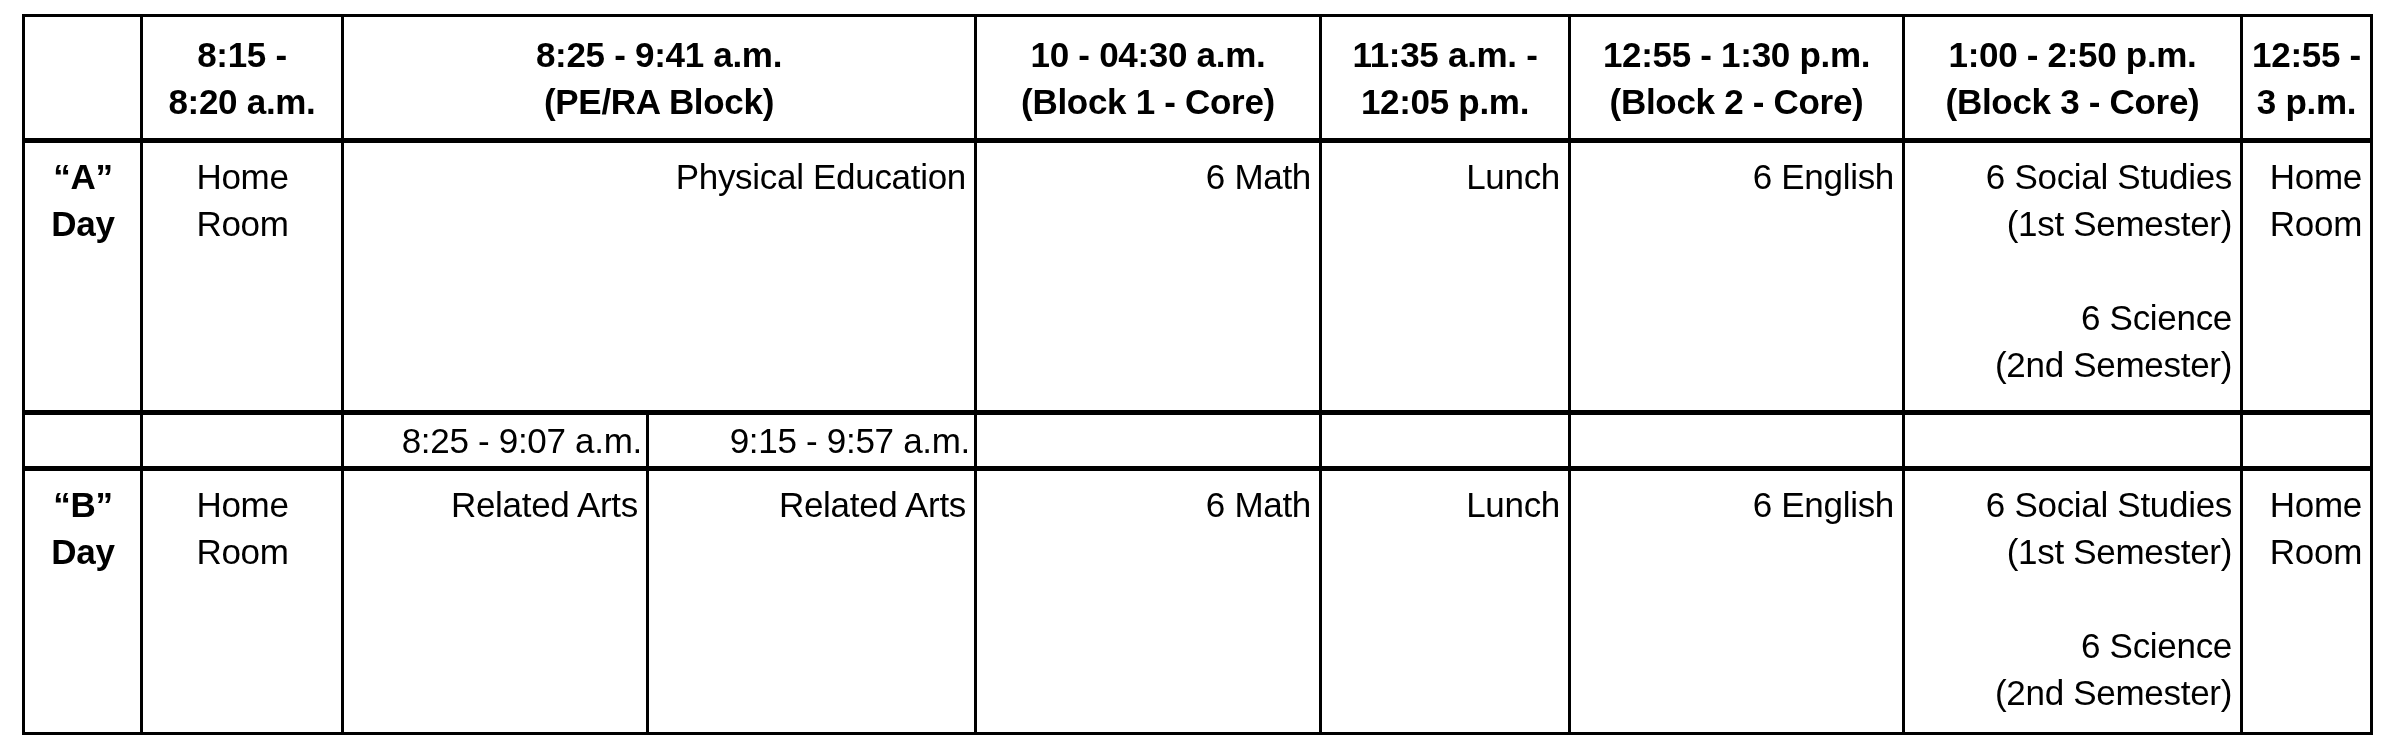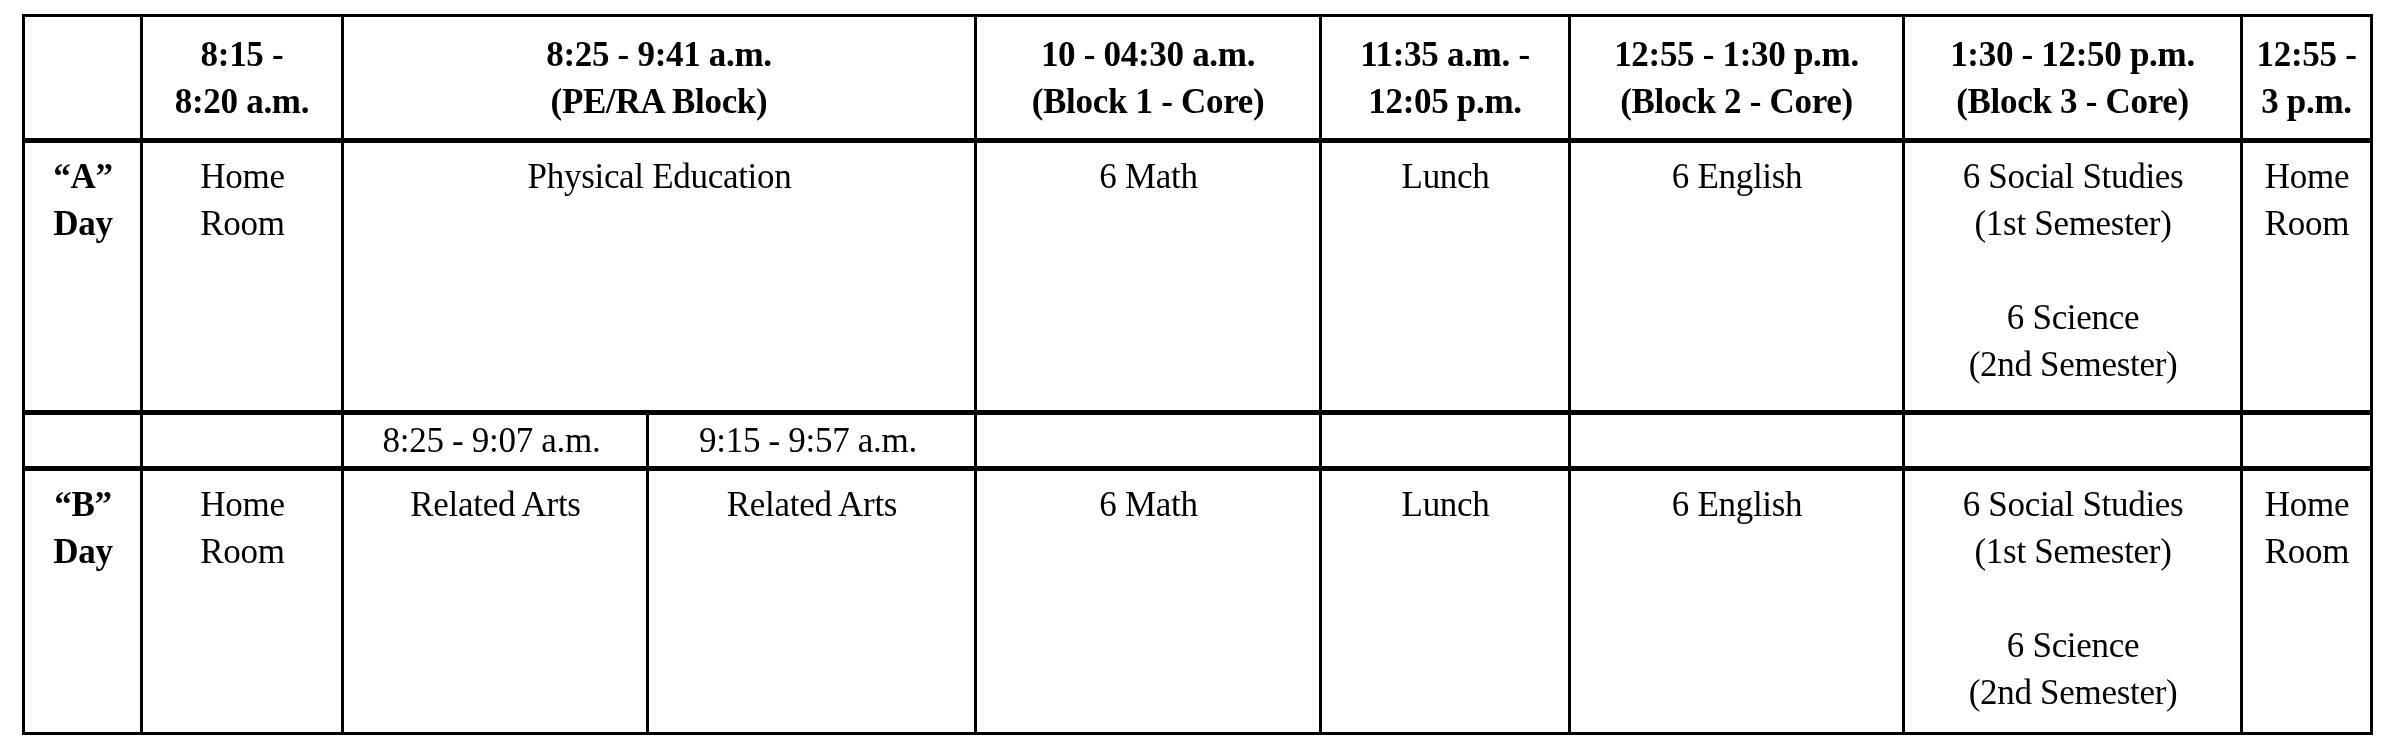--- a/index.html
+++ b/index.html
@@ -11,48 +11,47 @@
     font-family: "Liberation Sans", sans-serif;
     color: #000000;
   }
   table.schedule {
     border-collapse: collapse;
     table-layout: fixed;
     margin: 14px 0 0 22px;
     width: 2348px;
     height: 721px;
     background: #ffffff;
-    font-family: Liberation Serif, serif;
   }
   td {
     border: 3px solid #000000;
     font-size: 35px;
     line-height: 47px;
     vertical-align: top;
-    text-align: center;
+    text-align: right;
     padding: 10px 8px 8px 9px;
     white-space: pre-line;
     overflow: hidden;
     letter-spacing: -0.3px;
   }
   tr.header-row td {
     font-weight: 700;
     text-align: center;
     vertical-align: middle;
     border-bottom-width: 5px;
     padding: 2px 4px;
   }
   tr.header-row { height: 125px; }
   tr.a-day-row  { height: 272px; }
   tr.split-row  { height: 50px; }
   tr.split-row td {
     border-top-width: 5px;
     border-bottom-width: 5px;
     vertical-align: middle;
-    padding: 2px 16px 2px 9px;
+    padding: 2px 4px 2px 9px;
     margin-left: 48px;
   }
   td.center { text-align: center; }
   td.bold   { font-weight: 700; }
 </style>
 </head>
 <body>
 
 <table class="schedule">
   <colgroup>
@@ -73,21 +72,21 @@
     <td>8:15 -
 8:20 a.m.</td>
     <td colspan="2">8:25 - 9:41 a.m.
 (PE/RA Block)</td>
     <td>10 - 04:30 a.m.
 (Block 1 - Core)</td>
     <td>11:35 a.m. -
 12:05 p.m.</td>
     <td>12:55 - 1:30 p.m.
 (Block 2 - Core)</td>
-    <td>1:30 - 12:50 p.m.
+    <td>1:00 - 2:50 p.m.
 (Block 3 - Core)</td>
     <td>12:55 -
 3 p.m.</td>
   </tr>
 
   <tr class="a-day-row">
     <td class="center bold">“A”
 Day</td>
     <td class="center">Home
 Room</td>

